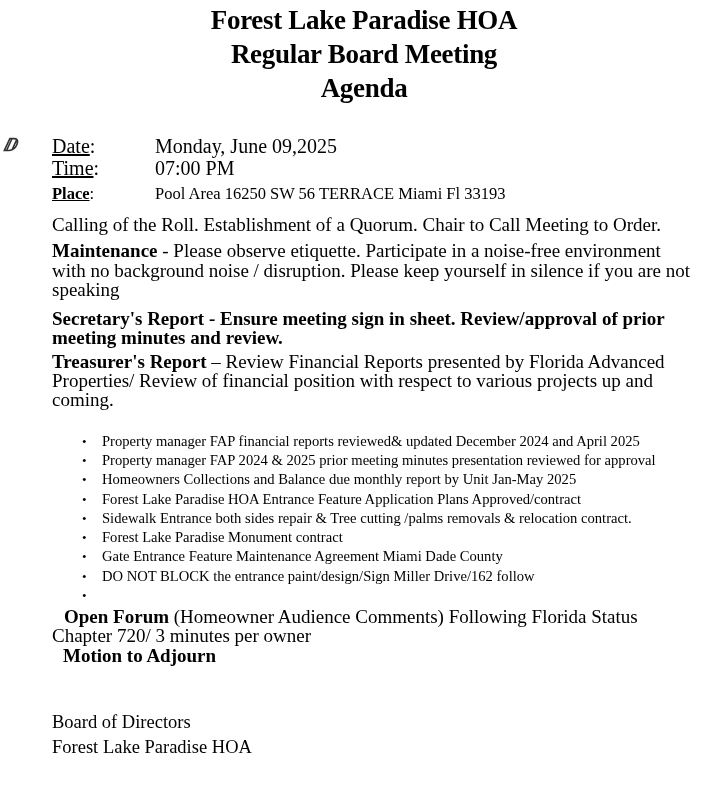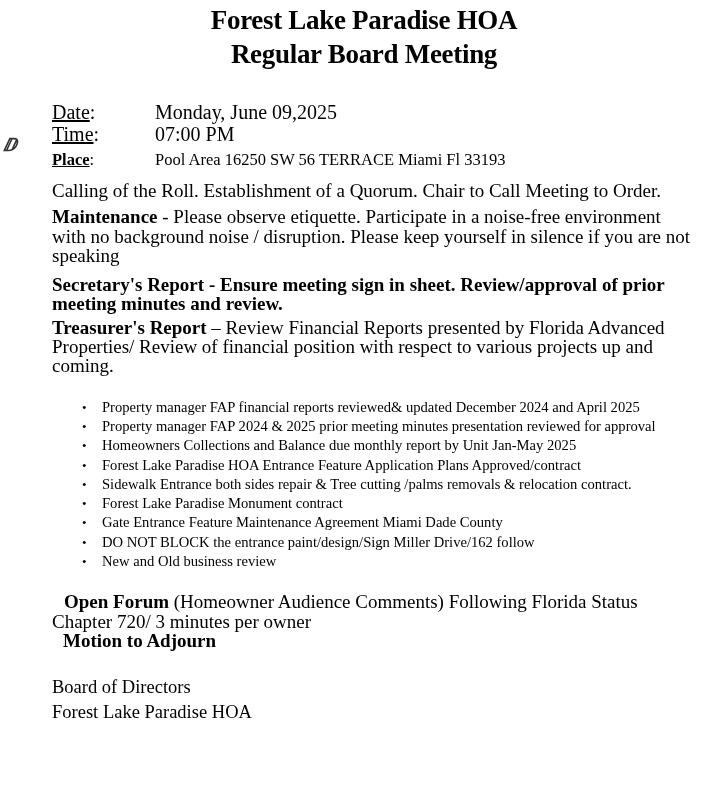--- a/index.html
+++ b/index.html
@@ -46,28 +46,29 @@
   .bullets { margin: 22px 0 0 0; padding: 0 0 0 50px; list-style: none; }
   .bullets li { position: relative; font-size: 14.6px; line-height: 19.3px; }
   .bullets li .bullet-dot {
     position: absolute;
     left: -20px;
     top: 0;
     font-size: 13px;
   }
   .open-forum { margin-top: 21px; text-indent: 12px; max-width: 626px; }
   .motion { margin-top: 0; margin-left: 11px; font-weight: bold; }
-  .footer { margin-top: 25px; font-size: 18.5px; line-height: 25px; }
+  .footer { margin-top: 45px; font-size: 18.5px; line-height: 25px; }
 </style>
 </head>
 <body>
 
 <h1 class="title">
   <span class="tline">Forest Lake Paradise HOA</span>
   <span class="tline">Regular Board Meeting</span>
+  <span class="tline">Agenda</span>
 </h1>
 
 <div class="margin-glyph">ⅅ</div>
 
 <div class="content">
 
   <div class="info">
     <div class="info-row">
       <span class="info-label"><span class="u">Date</span><span>:</span></span>
       <span class="info-value">Monday, June 09,2025</span>
@@ -93,21 +94,21 @@
 
   <ul class="bullets">
     <li><span class="bullet-dot">•</span><span>Property manager FAP financial reports reviewed&amp; updated December 2024 and April 2025</span></li>
     <li><span class="bullet-dot">•</span><span>Property manager FAP 2024 &amp; 2025 prior meeting minutes presentation reviewed for approval</span></li>
     <li><span class="bullet-dot">•</span><span>Homeowners Collections and Balance due monthly report by Unit Jan-May 2025</span></li>
     <li><span class="bullet-dot">•</span><span>Forest Lake Paradise HOA Entrance Feature Application Plans Approved/contract</span></li>
     <li><span class="bullet-dot">•</span><span>Sidewalk Entrance both sides repair &amp; Tree cutting /palms removals &amp; relocation contract.</span></li>
     <li><span class="bullet-dot">•</span><span>Forest Lake Paradise Monument contract</span></li>
     <li><span class="bullet-dot">•</span><span>Gate Entrance Feature Maintenance Agreement Miami Dade County</span></li>
     <li><span class="bullet-dot">•</span><span>DO NOT BLOCK the entrance paint/design/Sign Miller Drive/162 follow</span></li>
-    <li><span class="bullet-dot">•</span><span>New and Old business review</span></li>
+    <li><span class="bullet-dot">•</span></li>
   </ul>
 
   <p class="body open-forum"><b>Open Forum</b><span> (Homeowner Audience Comments) Following Florida Status Chapter 720/ 3 minutes per owner</span></p>
 
   <p class="body motion">Motion to Adjourn</p>
 
   <div class="footer">
     <div>Board of Directors</div>
     <div>Forest Lake Paradise HOA</div>
   </div>

